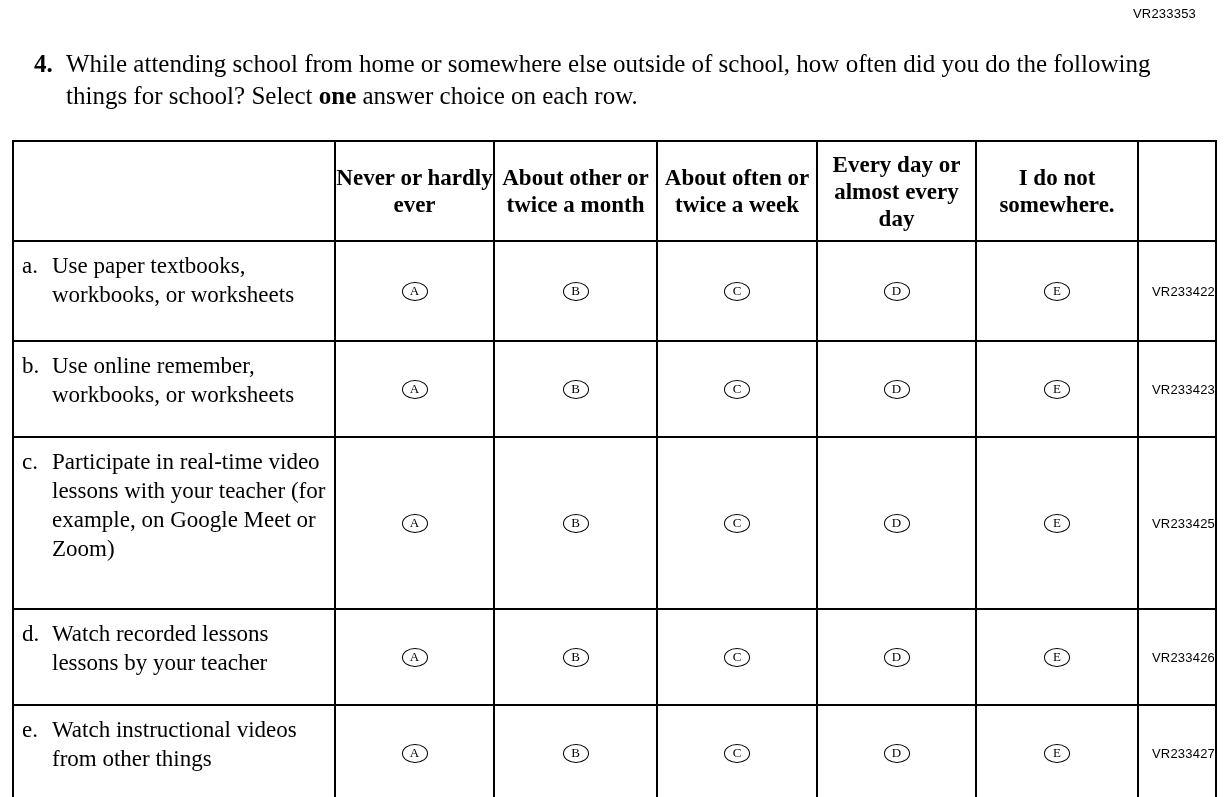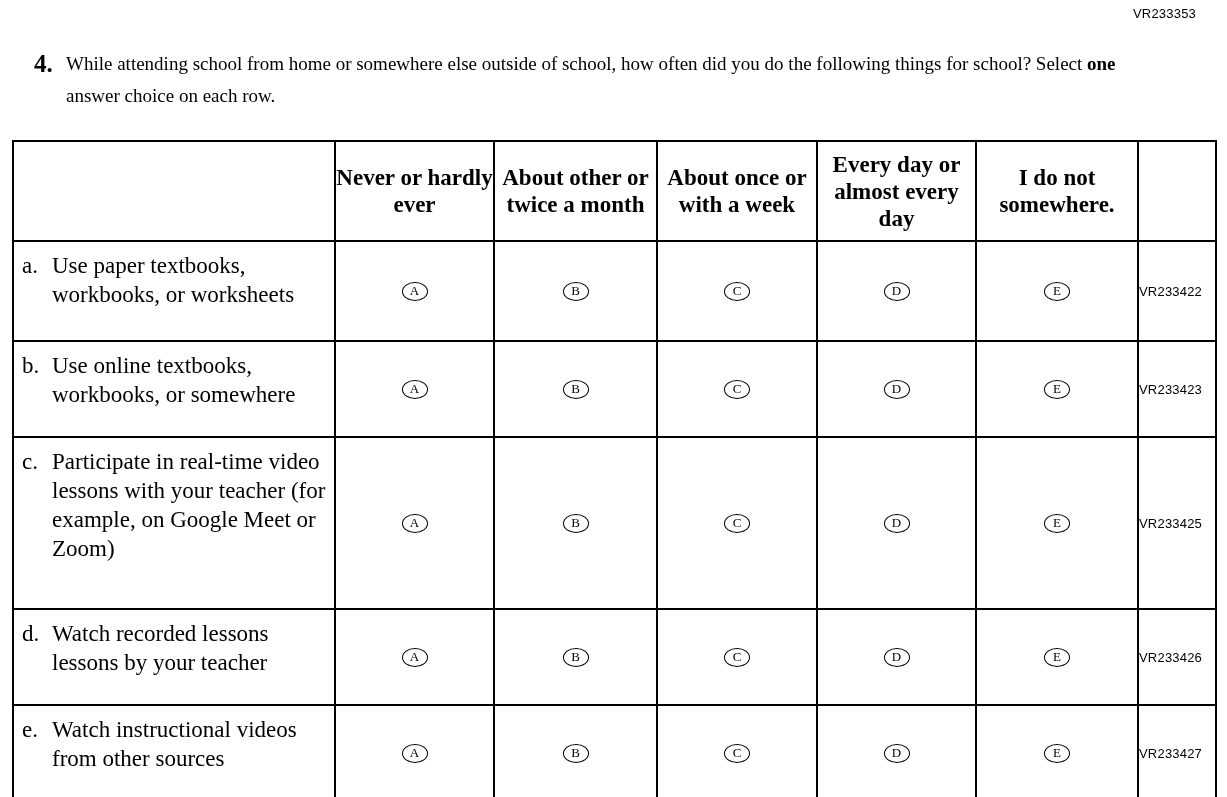--- a/index.html
+++ b/index.html
@@ -43,21 +43,21 @@
   }
   .q-number {
     font-weight: bold;
     font-size: 25px;
     line-height: 32px;
     width: 32px;
     flex: 0 0 32px;
     text-align: left;
   }
   .q-text {
-    font-size: 19px;
+    font-size: 25px;
     line-height: 32px;
     flex: 1 1 auto;
   }
   .q-text b { font-weight: bold; }
 
   .matrix-wrap {
     position: absolute;
     top: 140px;
     left: 12px;
     width: 1203px;
@@ -131,21 +131,21 @@
     font-size: 13px;
     line-height: 16px;
     text-align: center;
     color: #000;
     background: #fff;
   }
 
   tbody td.code {
     font-family: "Liberation Sans", sans-serif;
     font-size: 13px;
-    text-align: left;
+    text-align: right;
     vertical-align: middle;
     letter-spacing: 0.2px;
   }
 
   
   tr.r-a td { height: 100px; }
   tr.r-b td { height: 96px; }
   tr.r-c td { height: 172px; }
   tr.r-d td { height: 96px; }
   tr.r-e td { height: 96px; }
@@ -171,21 +171,21 @@
         <col class="c-opt3">
         <col class="c-opt4">
         <col class="c-opt5">
         <col class="c-code">
       </colgroup>
       <thead>
         <tr>
           <th class="blank-head"></th>
           <th>Never or hardly ever</th>
           <th>About other or twice a month</th>
-          <th>About once or with a week</th>
+          <th>About often or twice a week</th>
           <th>Every day or almost every day</th>
           <th>I do not somewhere.</th>
           <th class="code-head"></th>
         </tr>
       </thead>
       <tbody>
 
         <tr class="r-a">
           <td class="stem">
             <div class="stem-inner">
@@ -198,21 +198,21 @@
           <td class="bubble-cell"><span class="bubble">C</span></td>
           <td class="bubble-cell"><span class="bubble">D</span></td>
           <td class="bubble-cell"><span class="bubble">E</span></td>
           <td class="code">VR233422</td>
         </tr>
 
         <tr class="r-b">
           <td class="stem">
             <div class="stem-inner">
               <span class="stem-letter">b.</span>
-              <span class="stem-label">Use online textbooks, workbooks, or somewhere</span>
+              <span class="stem-label">Use online remember, workbooks, or worksheets</span>
             </div>
           </td>
           <td class="bubble-cell"><span class="bubble">A</span></td>
           <td class="bubble-cell"><span class="bubble">B</span></td>
           <td class="bubble-cell"><span class="bubble">C</span></td>
           <td class="bubble-cell"><span class="bubble">D</span></td>
           <td class="bubble-cell"><span class="bubble">E</span></td>
           <td class="code">VR233423</td>
         </tr>
 
@@ -243,21 +243,21 @@
           <td class="bubble-cell"><span class="bubble">C</span></td>
           <td class="bubble-cell"><span class="bubble">D</span></td>
           <td class="bubble-cell"><span class="bubble">E</span></td>
           <td class="code">VR233426</td>
         </tr>
 
         <tr class="r-e">
           <td class="stem">
             <div class="stem-inner">
               <span class="stem-letter">e.</span>
-              <span class="stem-label">Watch instructional videos from other sources</span>
+              <span class="stem-label">Watch instructional videos from other things</span>
             </div>
           </td>
           <td class="bubble-cell"><span class="bubble">A</span></td>
           <td class="bubble-cell"><span class="bubble">B</span></td>
           <td class="bubble-cell"><span class="bubble">C</span></td>
           <td class="bubble-cell"><span class="bubble">D</span></td>
           <td class="bubble-cell"><span class="bubble">E</span></td>
           <td class="code">VR233427</td>
         </tr>
 

